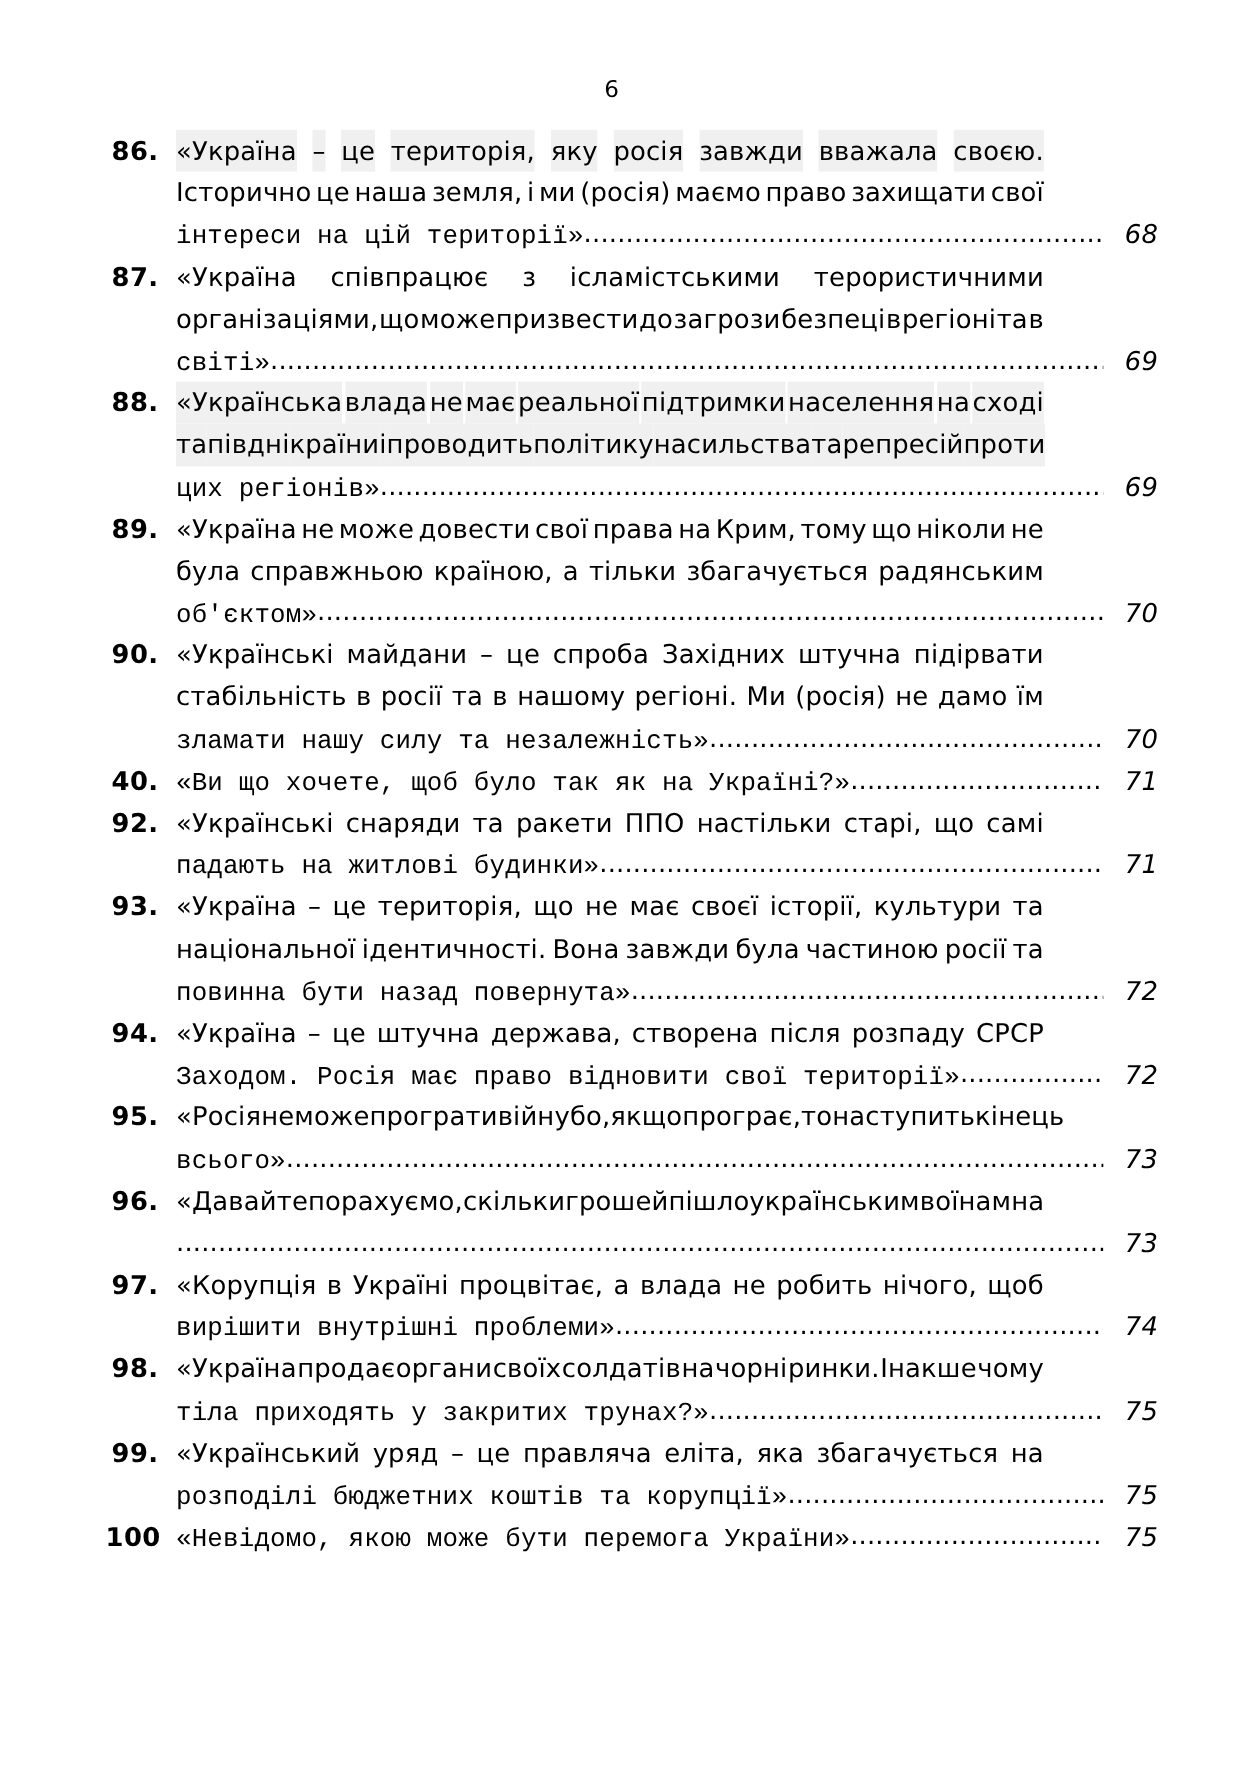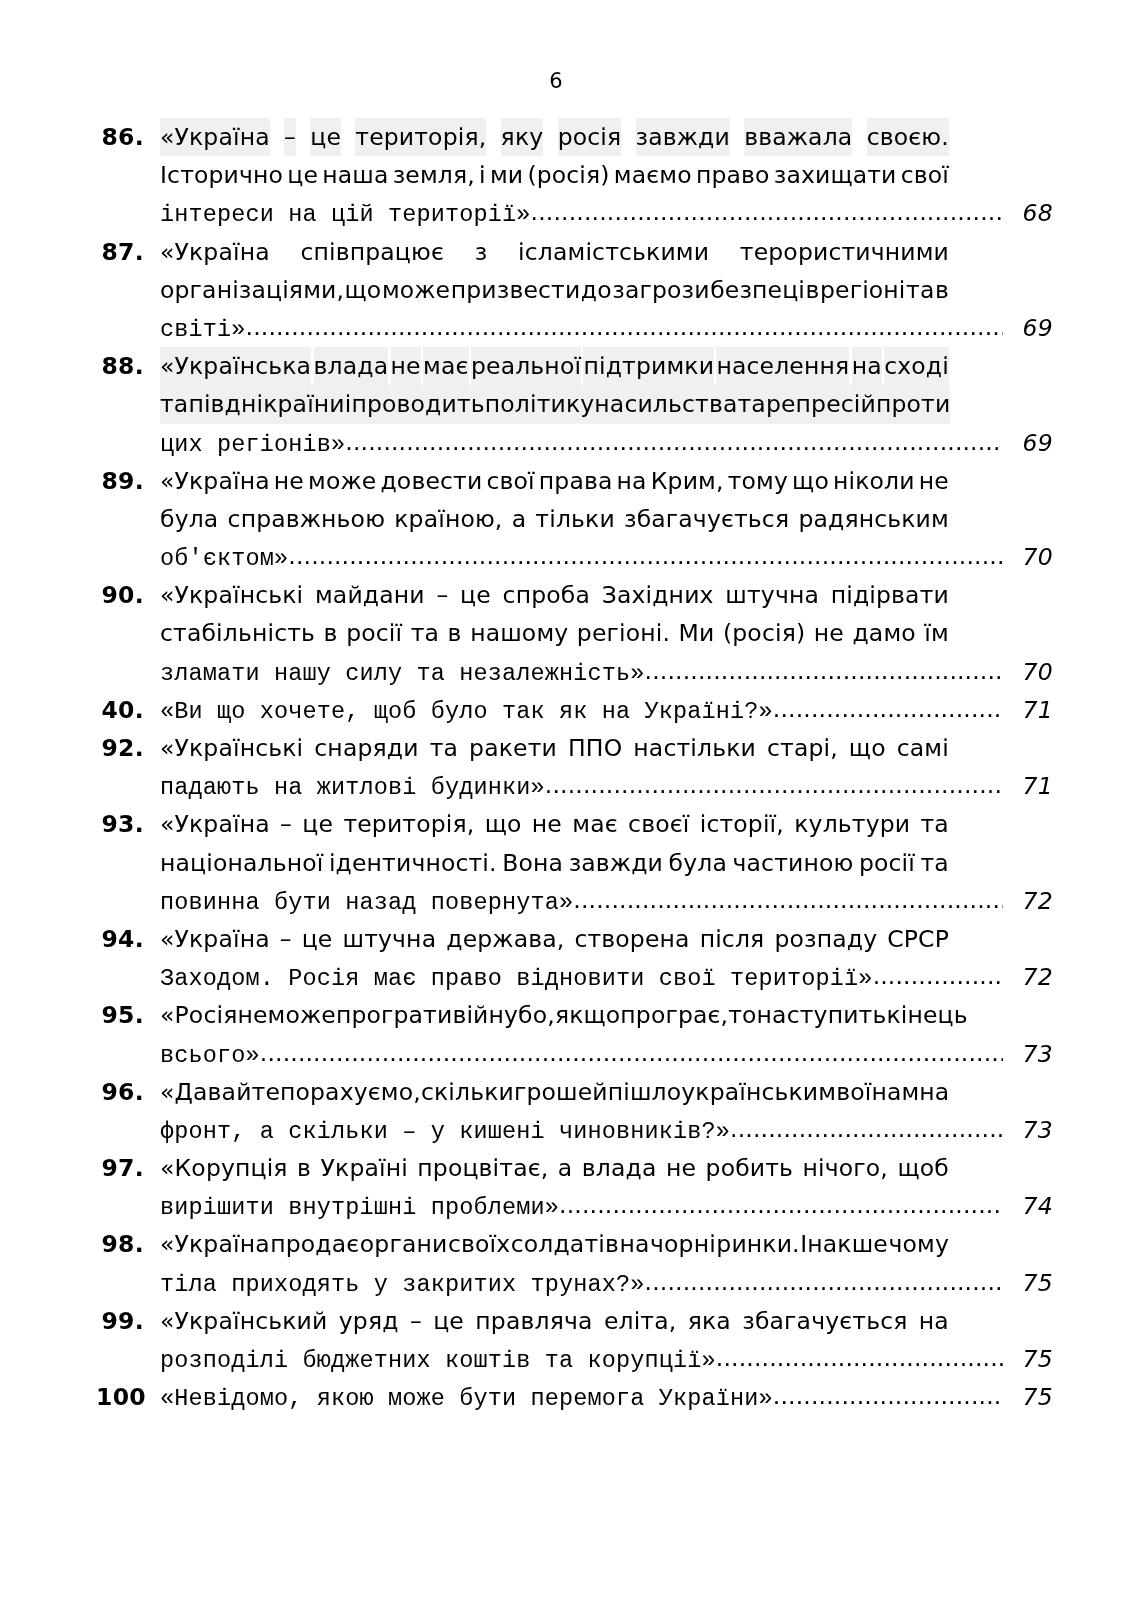--- a/index.html
+++ b/index.html
@@ -394,21 +394,20 @@
             <span>«Давайте</span>
             <span>порахуємо,</span>
             <span>скільки</span>
             <span>грошей</span>
             <span>пішло</span>
             <span>українським</span>
             <span>воїнам</span>
             <span>на</span>
           </div>
           <div class="line last">
-            <span class="txt">фронт, а скільки – у кишені чиновників?»</span>
             <span class="leader">........................................................................................................................................................................................................</span>
             <span class="pagenum">73</span>
           </div>
         </div>
       </div>
       <div class="entry">
         <div class="entry-num">97.</div>
         <div class="entry-body">
           <div class="line just">
             <span>«Корупція</span>

